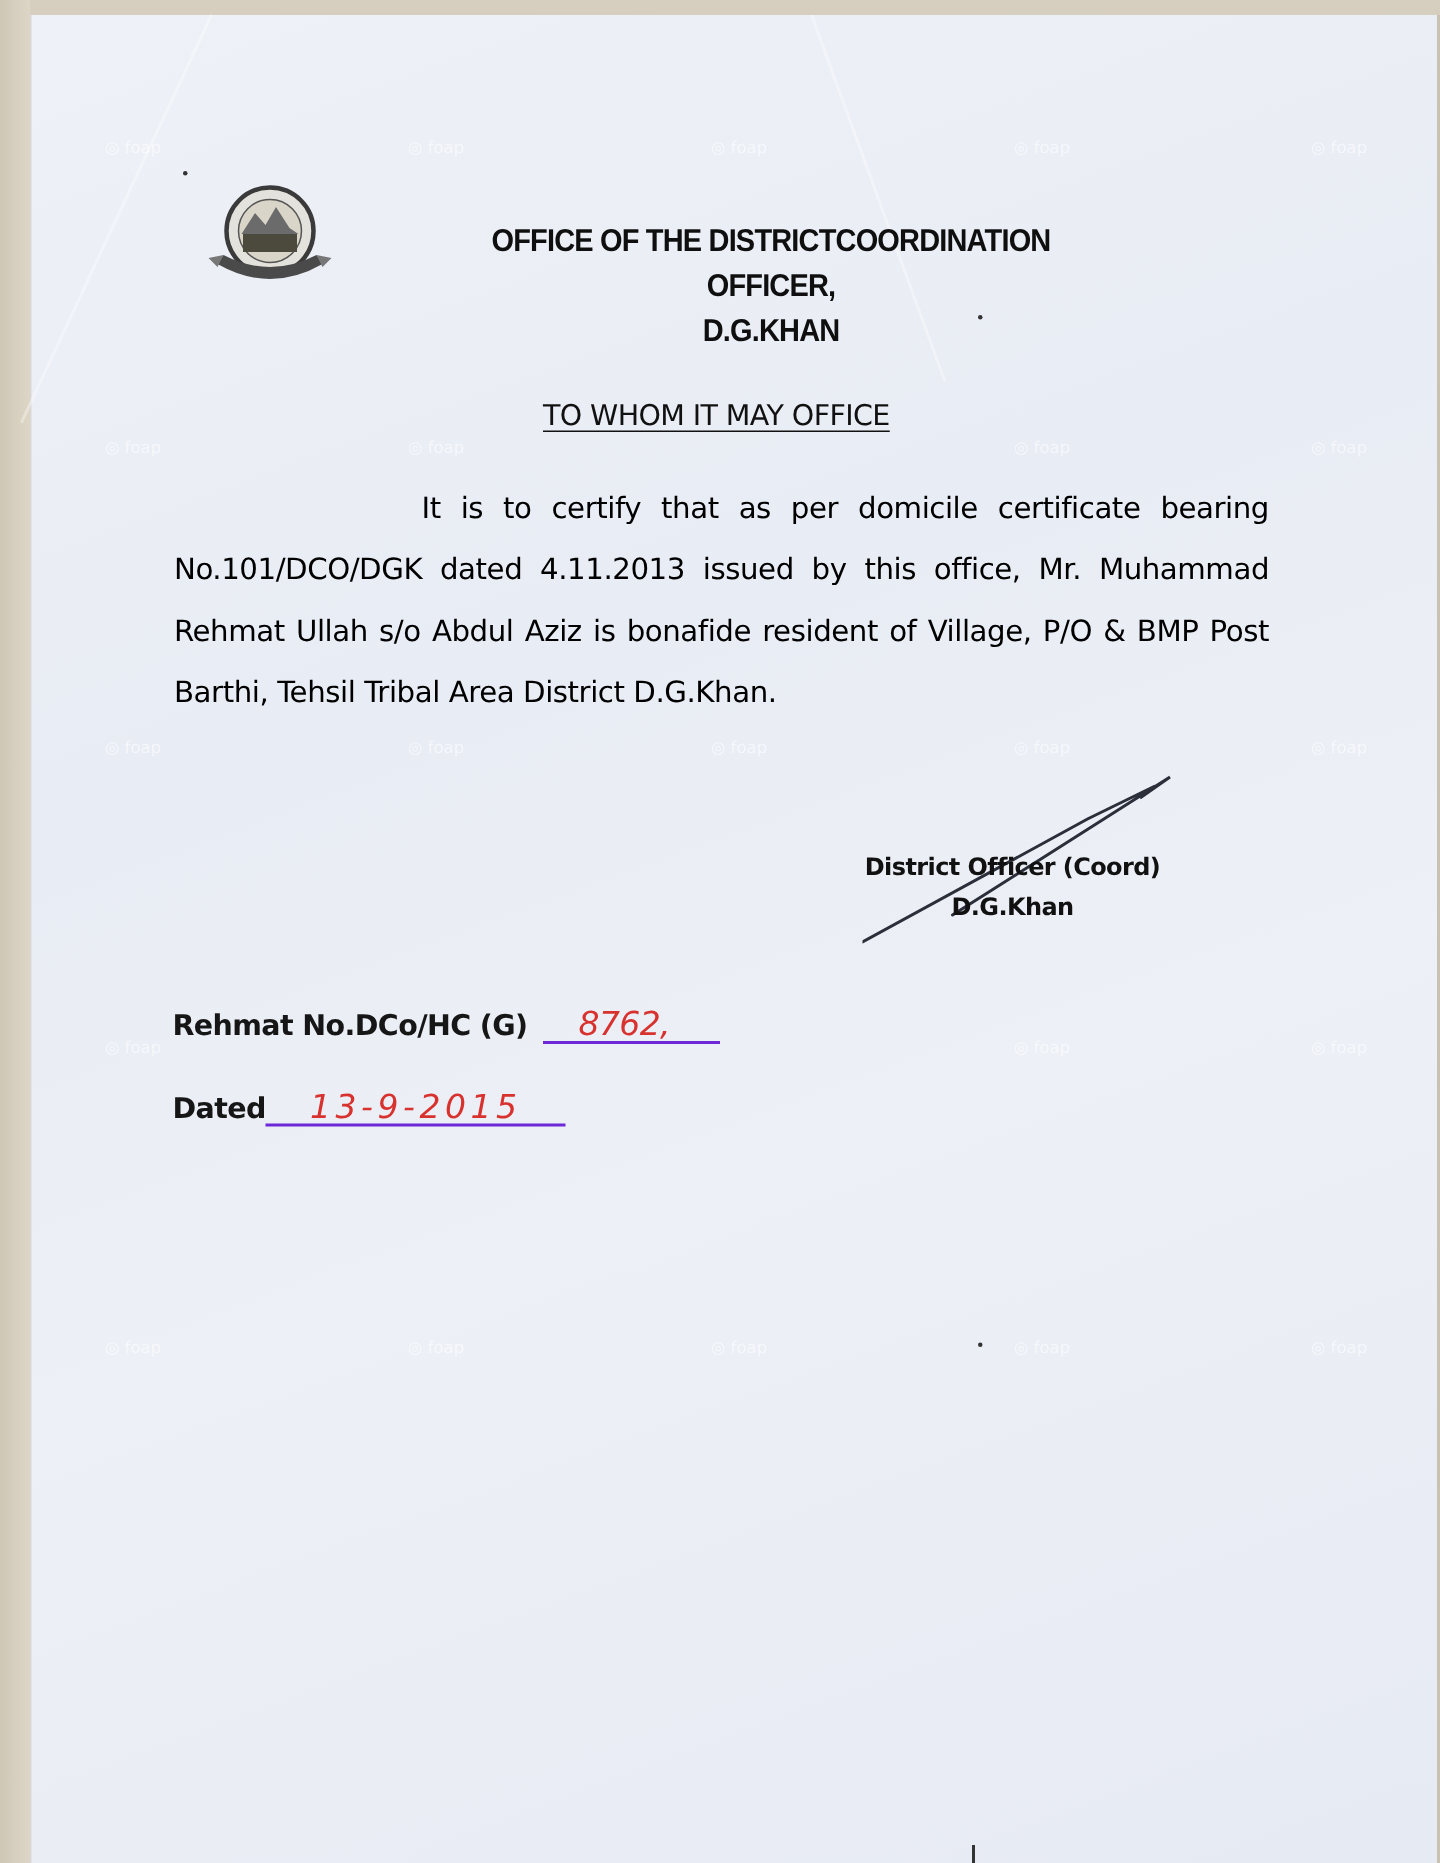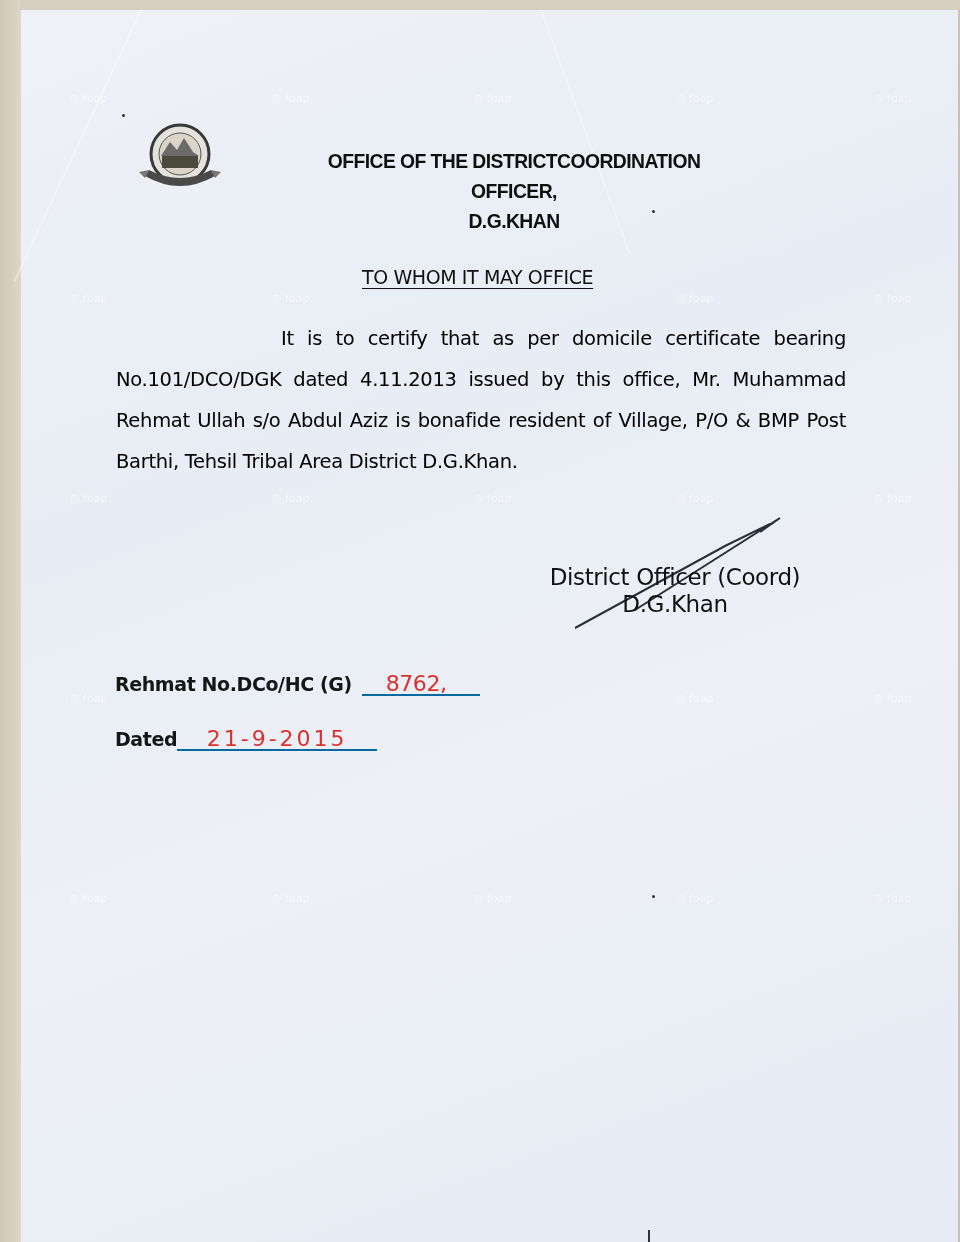--- a/index.html
+++ b/index.html
@@ -46,33 +46,33 @@
     .body-text {
       position: absolute; left: 116px; top: 318px; width: 730px;
       font-family: "DejaVu Sans", sans-serif; font-size: 19.5px; color: #000000;
       line-height: 41px; text-align: justify; text-align-last: left;
       letter-spacing: -0.3px;
     }
     .body-text .indent { display: inline-block; width: 165px; }
     .sig-block {
       position: absolute; left: 505px; top: 564px; width: 340px;
       text-align: center; font-family: "DejaVu Sans", sans-serif;
-      font-weight: normal; font-size: 23px; line-height: 27px; color: #111;
+      font-weight: bold; font-size: 16px; line-height: 27px; color: #111;
       letter-spacing: -0.4px;
     }
     .signature { position: absolute; left: 575px; top: 510px; width: 210px; height: 120px; }
     .endst {
       position: absolute; left: 115px; top: 673px;
       font-family: "DejaVu Sans", sans-serif; font-weight: bold; font-size: 19px; color: #161616;
       letter-spacing: -0.4px;
     }
     .fill {
-      display: inline-block; border-bottom: 2px solid #0369a1;
+      display: inline-block; border-bottom: 2px solid #6d28d9;
       color: #d8322f; font-family: "DejaVu Sans", sans-serif; font-weight: normal;
-      font-size: 22px; line-height: 20px; padding: 0 4px; 
+      font-size: 22px; line-height: 20px; padding: 0 4px; font-style: italic;
     }
     .endst .fill { width: 118px; margin-left: 10px; text-align: left; padding-left: 24px; box-sizing: border-box; }
     .dated {
       position: absolute; left: 115px; top: 728px;
       font-family: "DejaVu Sans", sans-serif; font-weight: bold; font-size: 19px; color: #161616;
       letter-spacing: -0.4px;
     }
     .dated .fill { width: 200px; text-align: center; box-sizing: border-box; letter-spacing: 3px; }
     .dot { position: absolute; width: 3px; height: 3px; border-radius: 50%; background: #333; }
   </style>
@@ -139,19 +139,19 @@
 <div class="sig-block">
   <div>District Officer (Coord)</div>
   <div>D.G.Khan</div>
 </div>
 
 <div class="endst">
   <span>Rehmat No.DCo/HC (G)</span><span class="fill">8762,</span>
 </div>
 
 <div class="dated">
-  <span>Dated</span><span class="fill">21-9-2015</span>
+  <span>Dated</span><span class="fill">13-9-2015</span>
 </div>
 
 <div class="dot" style="left:122px;top:114px"></div>
 <div class="dot" style="left:652px;top:210px"></div>
 <div class="dot" style="left:652px;top:895px"></div>
 <div style="position:absolute;left:648px;top:1230px;width:2px;height:12px;background:#333;"></div>
 
 </body></html>

